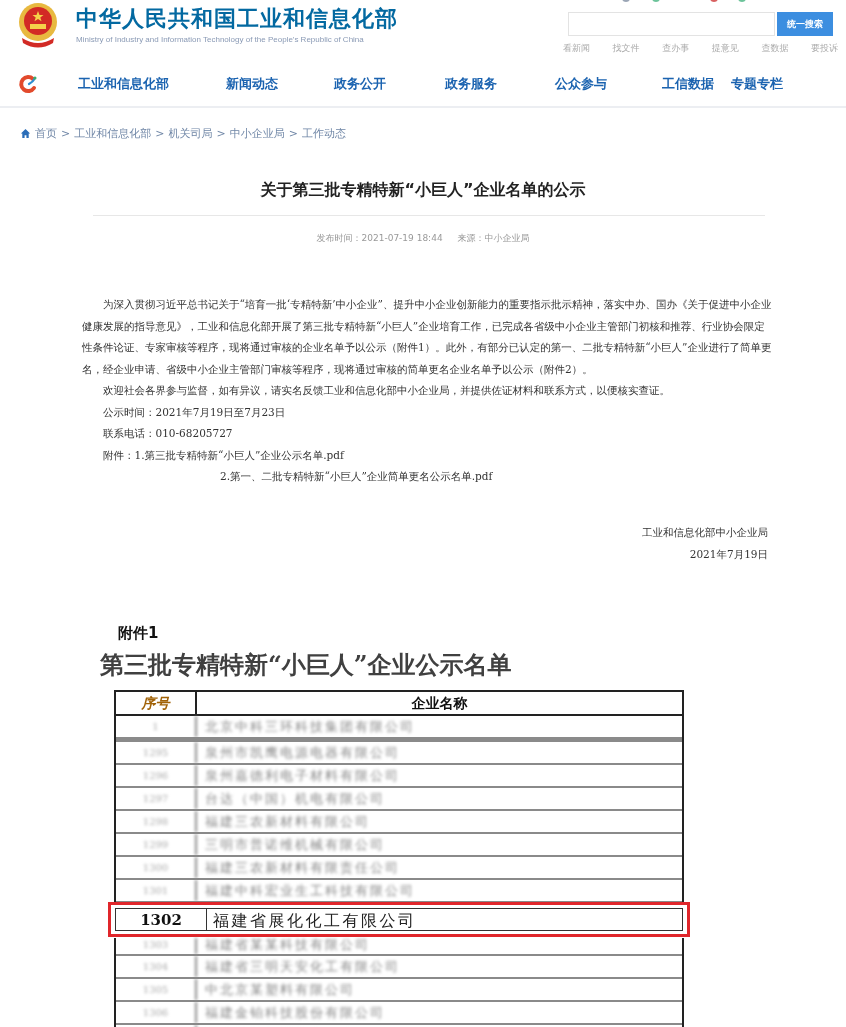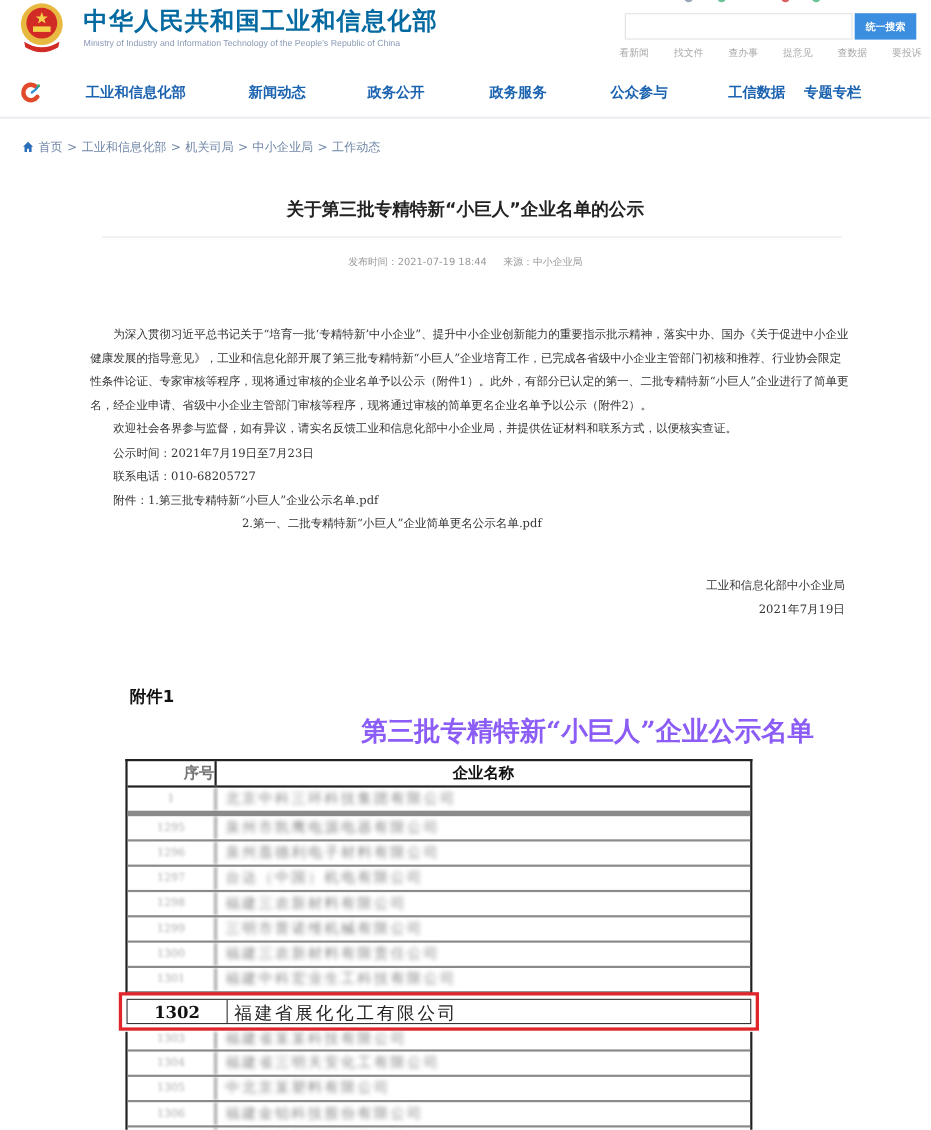--- a/index.html
+++ b/index.html
@@ -37,25 +37,25 @@
 
   .body { position: absolute; left: 82px; top: 294px; width: 692px; font-size: 10.5px; line-height: 21.5px; color: #333; font-family: "DejaVu Serif", "Liberation Serif", serif; }
   .body p { text-indent: 2em; }
   .body .line { padding-left: 2em; white-space: nowrap; }
   .body .line.indent2 { padding-left: 138px; }
 
   .sign { position: absolute; right: 78px; top: 521px; text-align: right; font-size: 10.5px; line-height: 22px; color: #333; font-family: "DejaVu Serif", "Liberation Serif", serif; }
 
   
   .att-label { position: absolute; left: 118px; top: 624px; font-size: 15px; font-weight: bold; color: #111; }
-  .att-title { position: absolute; left: 100px; width: 640px; top: 649px; text-align: right; font-size: 24px; font-weight: bold; color: #8b5cf6; font-family: "DejaVu Serif", "Liberation Serif", serif; }
+  .att-title { position: absolute; left: 100px; width: 640px; top: 649px; text-align: left; font-size: 24px; font-weight: bold; color: #404040; font-family: "DejaVu Serif", "Liberation Serif", serif; }
 
   .table { position: absolute; left: 114px; top: 690px; width: 570px; border: 2px solid #222; border-bottom: none; }
   .thead { display: flex; height: 24px; border-bottom: 2px solid #222; }
-  .thead .c1 { width: 81px; border-right: 2px solid #222; text-align: right; font-size: 14px; font-weight: bold; line-height: 22px; color: #737373; }
+  .thead .c1 { width: 81px; border-right: 2px solid #222; text-align: center; font-size: 14px; font-weight: bold; line-height: 22px; color: #a16207; font-style: italic; }
   .thead .c2 { flex: 1; text-align: center; font-size: 14px; font-weight: bold; line-height: 22px; color: #111; }
 
   .row { display: flex; height: 23px; border-bottom: 2px solid #8a8a8a; }
   .row .c1 { width: 81px; border-right: 2px solid #8a8a8a; text-align: center; font-size: 10px; line-height: 21px; color: #aaa; filter: blur(1.6px); font-family: "DejaVu Serif", serif; }
   .row .c2 { flex: 1; padding-left: 8px; font-size: 13px; line-height: 21px; color: #888; filter: blur(1.8px); letter-spacing: 2px; white-space: nowrap; }
   .row.thick { border-bottom-width: 5px; height: 26px; }
 
   .highlight-row { position: absolute; left: 108px; top: 902px; width: 582px; height: 35px; border: 3px solid #e0262b; }
   .highlight-inner { position: absolute; left: 4px; top: 3px; right: 4px; bottom: 3px; border: 1.5px solid #333; display: flex; background: #fff; }
   .highlight-inner .c1 { width: 91px; border-right: 1.5px solid #333; text-align: center; font-size: 15px; font-weight: bold; line-height: 23px; color: #111; font-family: "DejaVu Serif", "Liberation Serif", serif; }

